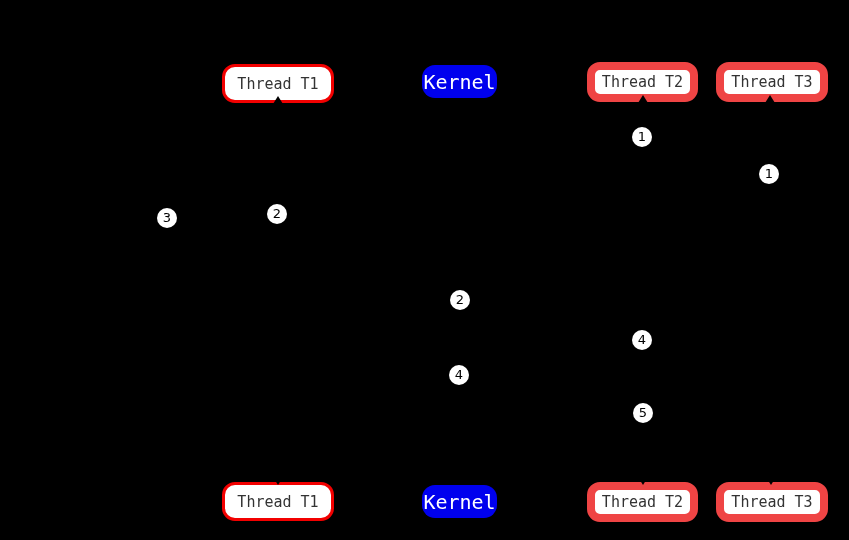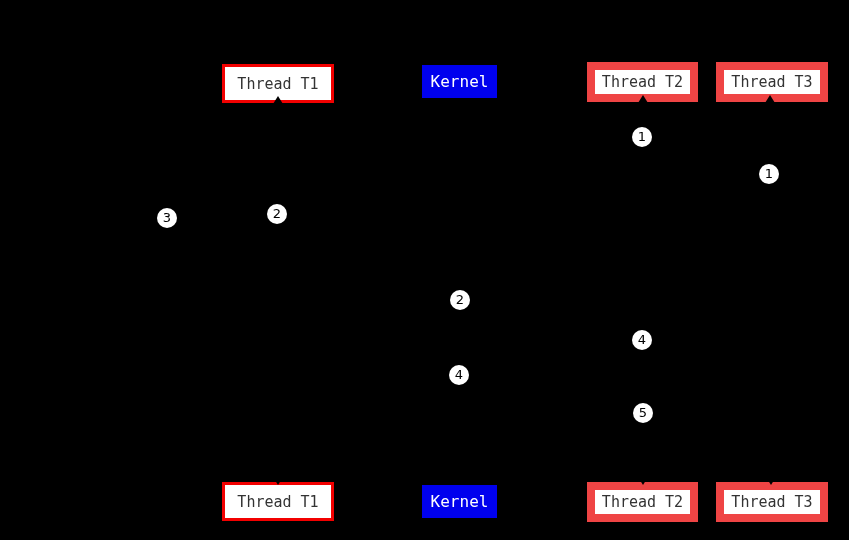--- a/index.html
+++ b/index.html
@@ -14,28 +14,29 @@
   .box {
     position: absolute;
     box-sizing: border-box;
     background: #ffffff;
     display: flex;
     align-items: center;
     justify-content: center;
     font-size: 15px;
     color: #333333;
     white-space: nowrap;
+    border-radius: 13px;
   }
   .box.red-border  { border: 3px solid #f20000; }
   .box.blue-border { border: 8px solid #ef4444; }
   .box.kernel {
     background: #0000ee;
     border: none;
     color: #ffffff;
-    font-size: 16px;
+    font-size: 20px;
   }
   .step-circle {
     position: absolute;
     width: 20px;
     height: 20px;
     border-radius: 50%;
     background: #ffffff;
     color: #000000;
     font-size: 13px;
     line-height: 20px;

